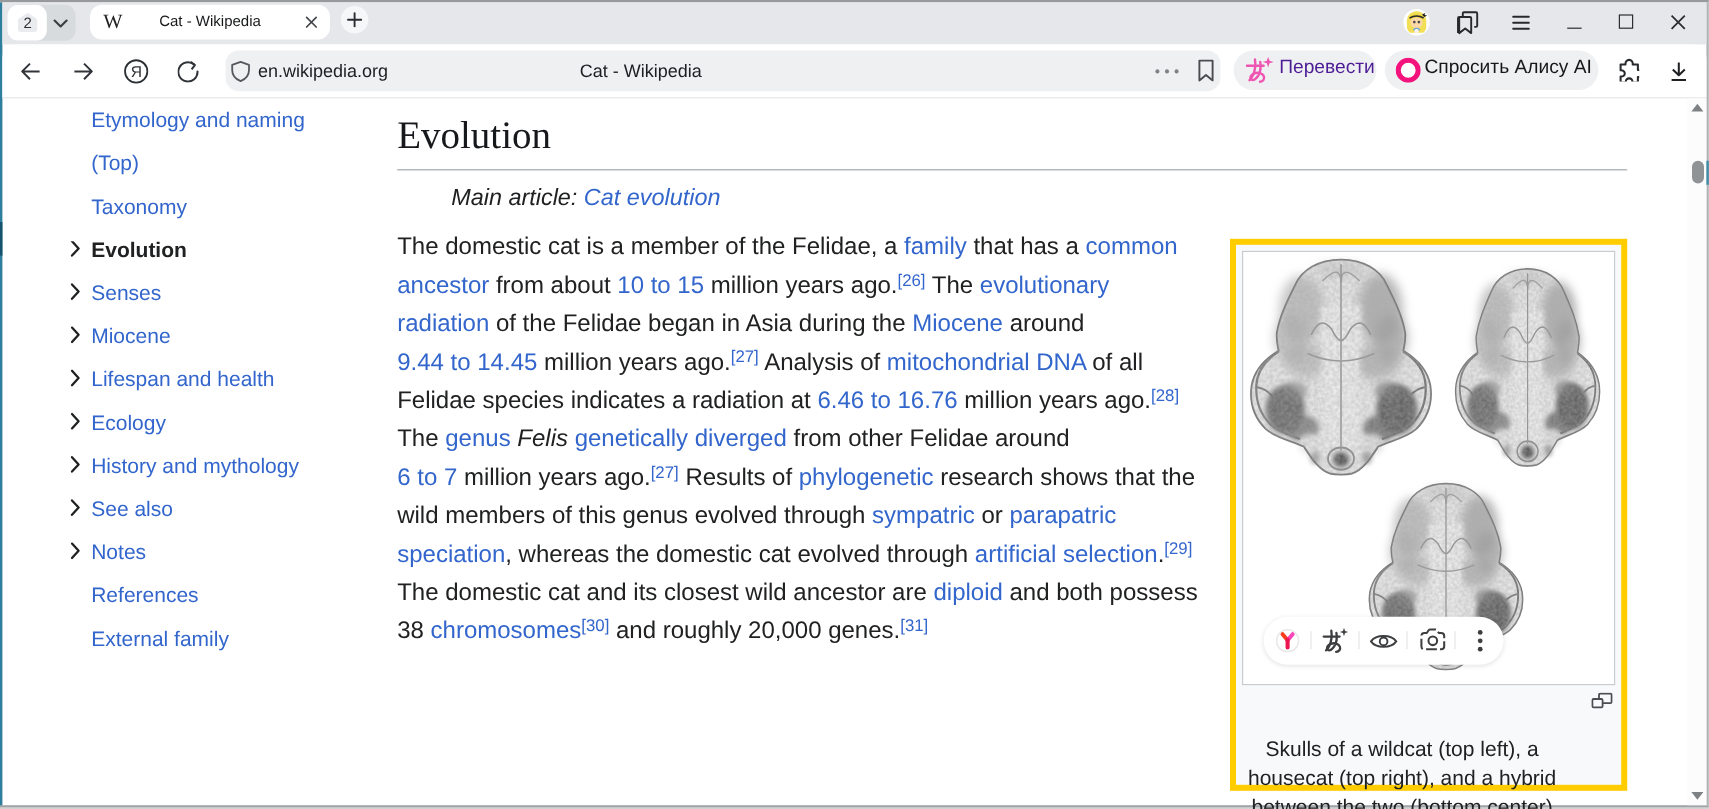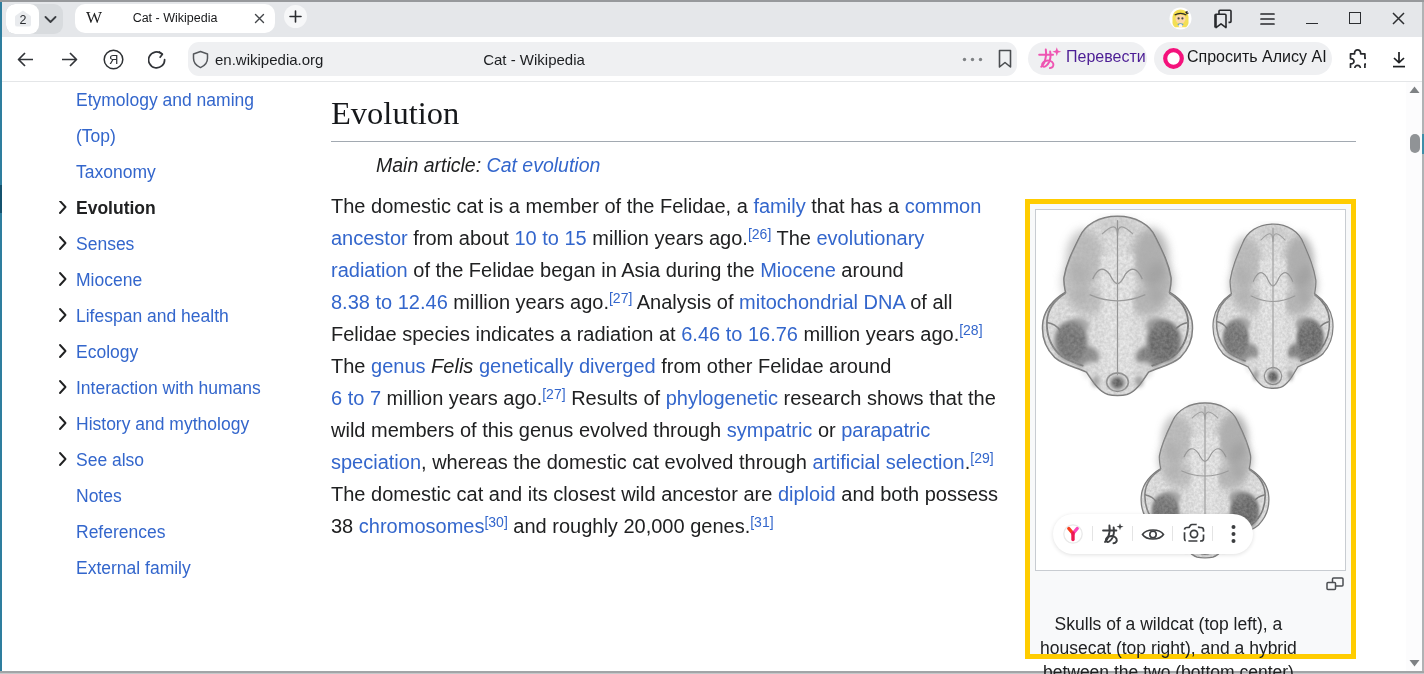--- a/index.html
+++ b/index.html
@@ -129,21 +129,20 @@
 
   <div class="abs" id="toc" style="left:76px;top:82px;font-size:17.5px;line-height:36px;color:#3366cc;white-space:nowrap;">
     <div>Etymology and naming</div>
     <div>(Top)</div>
     <div>Taxonomy</div>
     <div style="color:#202122;font-weight:bold;">Evolution</div>
     <div>Senses</div>
     <div>Miocene</div>
     <div>Lifespan and health</div>
     <div>Ecology</div>
-    <div>Interaction with humans</div>
     <div>History and mythology</div>
     <div>See also</div>
     <div>Notes</div>
     <div>References</div>
     <div>External family</div>
   </div>
   <svg class="abs" style="left:57px;top:201px;" width="12" height="300" viewBox="0 0 12 300">
     <g fill="none" stroke="#202122" stroke-width="1.9" stroke-linecap="round" stroke-linejoin="round">
       <path d="M3,0 l5.5,6 l-5.5,6"></path>
       <path d="M3,36 l5.5,6 l-5.5,6"></path>
@@ -157,21 +156,21 @@
   </svg>
 
   <div class="abs" id="h2" style="left:331px;top:95px;font-family:'Liberation Serif',serif;font-size:32.5px;color:#16181b;">Evolution</div>
   <div class="abs" style="left:331px;top:141px;width:1025px;height:1px;background:#a2a9b1;"></div>
   <div class="abs" id="hatnote" style="left:376px;top:154px;font-size:19.5px;font-style:italic;color:#202122;">Main article: <span style="color:#3366cc;">Cat evolution</span></div>
 
   <div class="abs" id="para" style="left:331px;top:190px;font-size:20px;line-height:32px;color:#202122;white-space:nowrap;">
     <div>The domestic cat is a member of the Felidae, a <a>family</a> that has a <a>common</a></div>
     <div><a>ancestor</a> from about <a>10 to 15</a> million years ago.<sup>[26]</sup> The <a>evolutionary</a></div>
     <div><a>radiation</a> of the Felidae began in Asia during the <a>Miocene</a> around</div>
-    <div><a>8.38 to 12.46</a> million years ago.<sup>[27]</sup> Analysis of <a>mitochondrial DNA</a> of all</div>
+    <div><a>9.44 to 14.45</a> million years ago.<sup>[27]</sup> Analysis of <a>mitochondrial DNA</a> of all</div>
     <div>Felidae species indicates a radiation at <a>6.46 to 16.76</a> million years ago.<sup>[28]</sup></div>
     <div>The <a>genus</a> <i>Felis</i> <a>genetically diverged</a> from other Felidae around</div>
     <div><a>6 to 7</a> million years ago.<sup>[27]</sup> Results of <a>phylogenetic</a> research shows that the</div>
     <div>wild members of this genus evolved through <a>sympatric</a> or <a>parapatric</a></div>
     <div><a>speciation</a>, whereas the domestic cat evolved through <a>artificial selection</a>.<sup>[29]</sup></div>
     <div>The domestic cat and its closest wild ancestor are <a>diploid</a> and both possess</div>
     <div>38 <a>chromosomes</a><sup>[30]</sup> and roughly 20,000 genes.<sup>[31]</sup></div>
   </div>
 
   <div class="abs" style="left:1025px;top:199px;width:331px;height:460px;background:#f8f9fa;border:5px solid #ffcc00;"></div>

